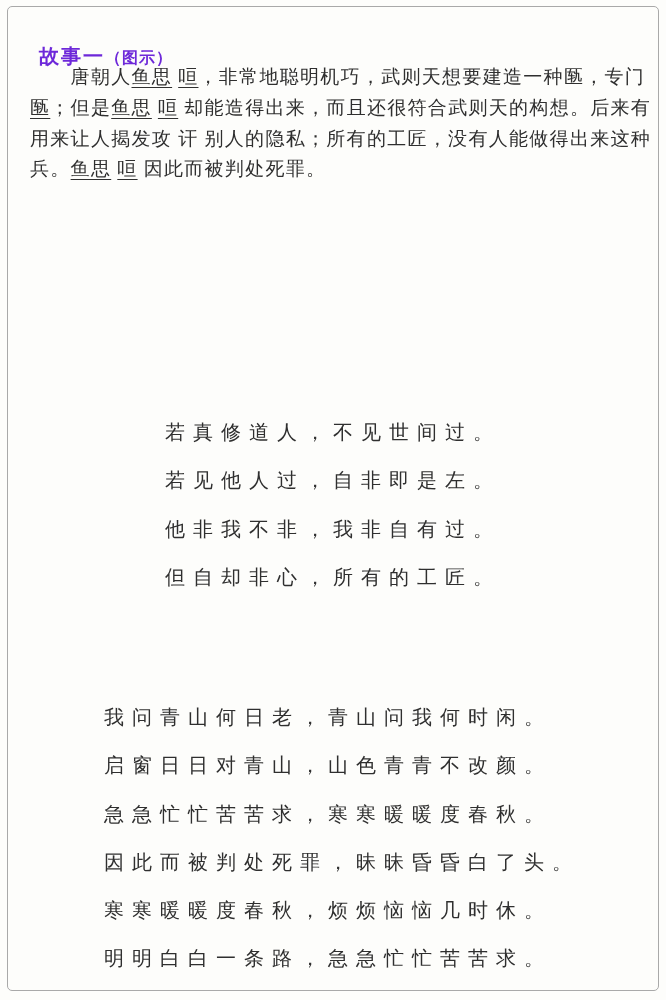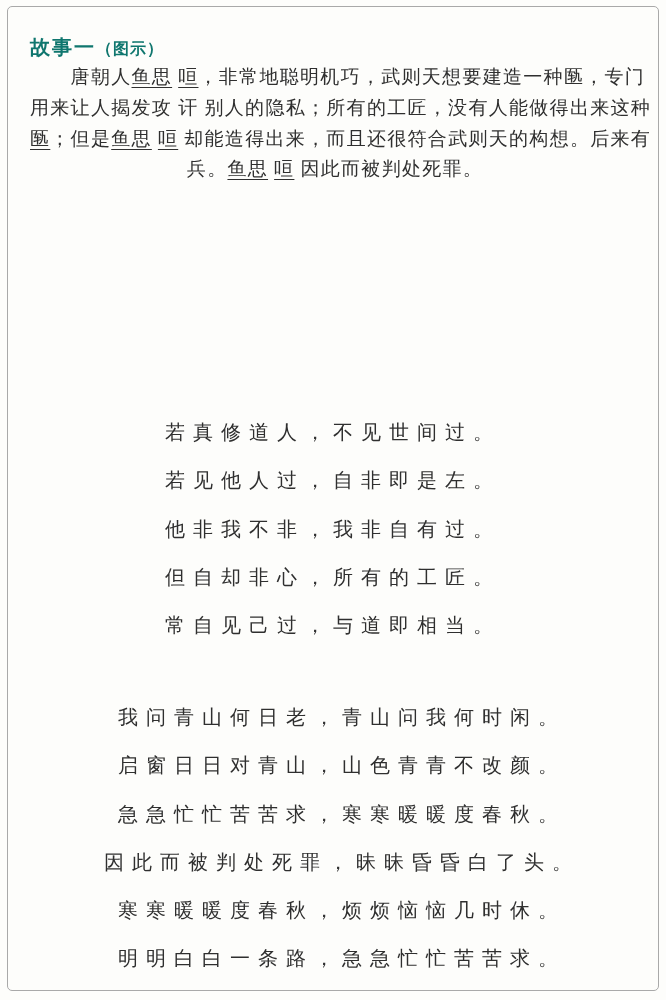--- a/index.html
+++ b/index.html
@@ -15,87 +15,84 @@
   .frame {
     position: absolute;
     left: 7px; top: 6px; right: 7px; bottom: 9px;
     border: 1px solid #a9a9a9;
     border-radius: 5px;
     pointer-events: none;
   }
   .title {
     position: absolute;
     left: 30px; top: 34px;
-    margin: 0;
+    margin: 9px;
     font-family: "Liberation Sans", sans-serif;
     font-weight: bold;
     font-size: 20px;
     letter-spacing: 2px;
-    color: #0f766e;
+    color: #6d28d9;
     white-space: nowrap;
   }
   .title-sub {
     font-family: "Liberation Serif", serif;
     font-weight: bold;
     font-size: 16px;
     letter-spacing: 1px;
   }
   .paragraph {
     position: absolute;
     left: 30px; top: 62px;
     width: 610px;
     font-size: 19px;
   }
   .pline {
     height: 30.8px;
     line-height: 30.8px;
     letter-spacing: 1.3px;
     white-space: nowrap;
-    text-align: center;
   }
   .u {
     text-decoration: underline;
     text-decoration-thickness: 1px;
     text-underline-offset: 4px;
   }
   .poem {
     position: absolute;
     font-size: 20px;
   }
   .poem1 { left: 165px; top: 408px; }
   .poem2 { left: 104px; top: 693px; }
   .pm-line {
     height: 48.3px;
     line-height: 48.3px;
     letter-spacing: 8px;
     white-space: nowrap;
-    text-align: center;
   }
 </style>
 </head>
 <body>
 
 <div class="page">
   <div class="frame"></div>
 
   <h1 class="title"><span>故事一</span><span class="title-sub">（图示）</span></h1>
 
   <div class="paragraph">
       <div class="pline"><span>　　唐朝人</span><span class="u">鱼思</span><span> </span><span class="u">咺</span><span>，非常地聪明机巧，武则天想要建造一种匦，专门</span></div>
+      <div class="pline"><span class="u">匦</span><span>；但是</span><span class="u">鱼思</span><span> </span><span class="u">咺</span><span> 却能造得出来，而且还很符合武则天的构想。后来有</span></div>
       <div class="pline"><span>用来让人揭发攻 讦 别人的隐私；所有的工匠，没有人能做得出来这种</span></div>
-      <div class="pline"><span class="u">匦</span><span>；但是</span><span class="u">鱼思</span><span> </span><span class="u">咺</span><span> 却能造得出来，而且还很符合武则天的构想。后来有</span></div>
       <div class="pline"><span>兵。</span><span class="u">鱼思</span><span> </span><span class="u">咺</span><span> 因此而被判处死罪。</span></div>
     </div>
 
   <div class="poem poem1">
       <div class="pm-line">若真修道人，不见世间过。</div>
       <div class="pm-line">若见他人过，自非即是左。</div>
       <div class="pm-line">他非我不非，我非自有过。</div>
       <div class="pm-line">但自却非心，所有的工匠。</div>
-      <div class="pm-line">常自见己过，与道即相当。</div>
     </div>
 
   <div class="poem poem2">
       <div class="pm-line">我问青山何日老，青山问我何时闲。</div>
       <div class="pm-line">启窗日日对青山，山色青青不改颜。</div>
       <div class="pm-line">急急忙忙苦苦求，寒寒暖暖度春秋。</div>
       <div class="pm-line">因此而被判处死罪，昧昧昏昏白了头。</div>
       <div class="pm-line">寒寒暖暖度春秋，烦烦恼恼几时休。</div>
       <div class="pm-line">明明白白一条路，急急忙忙苦苦求。</div>
     </div>

